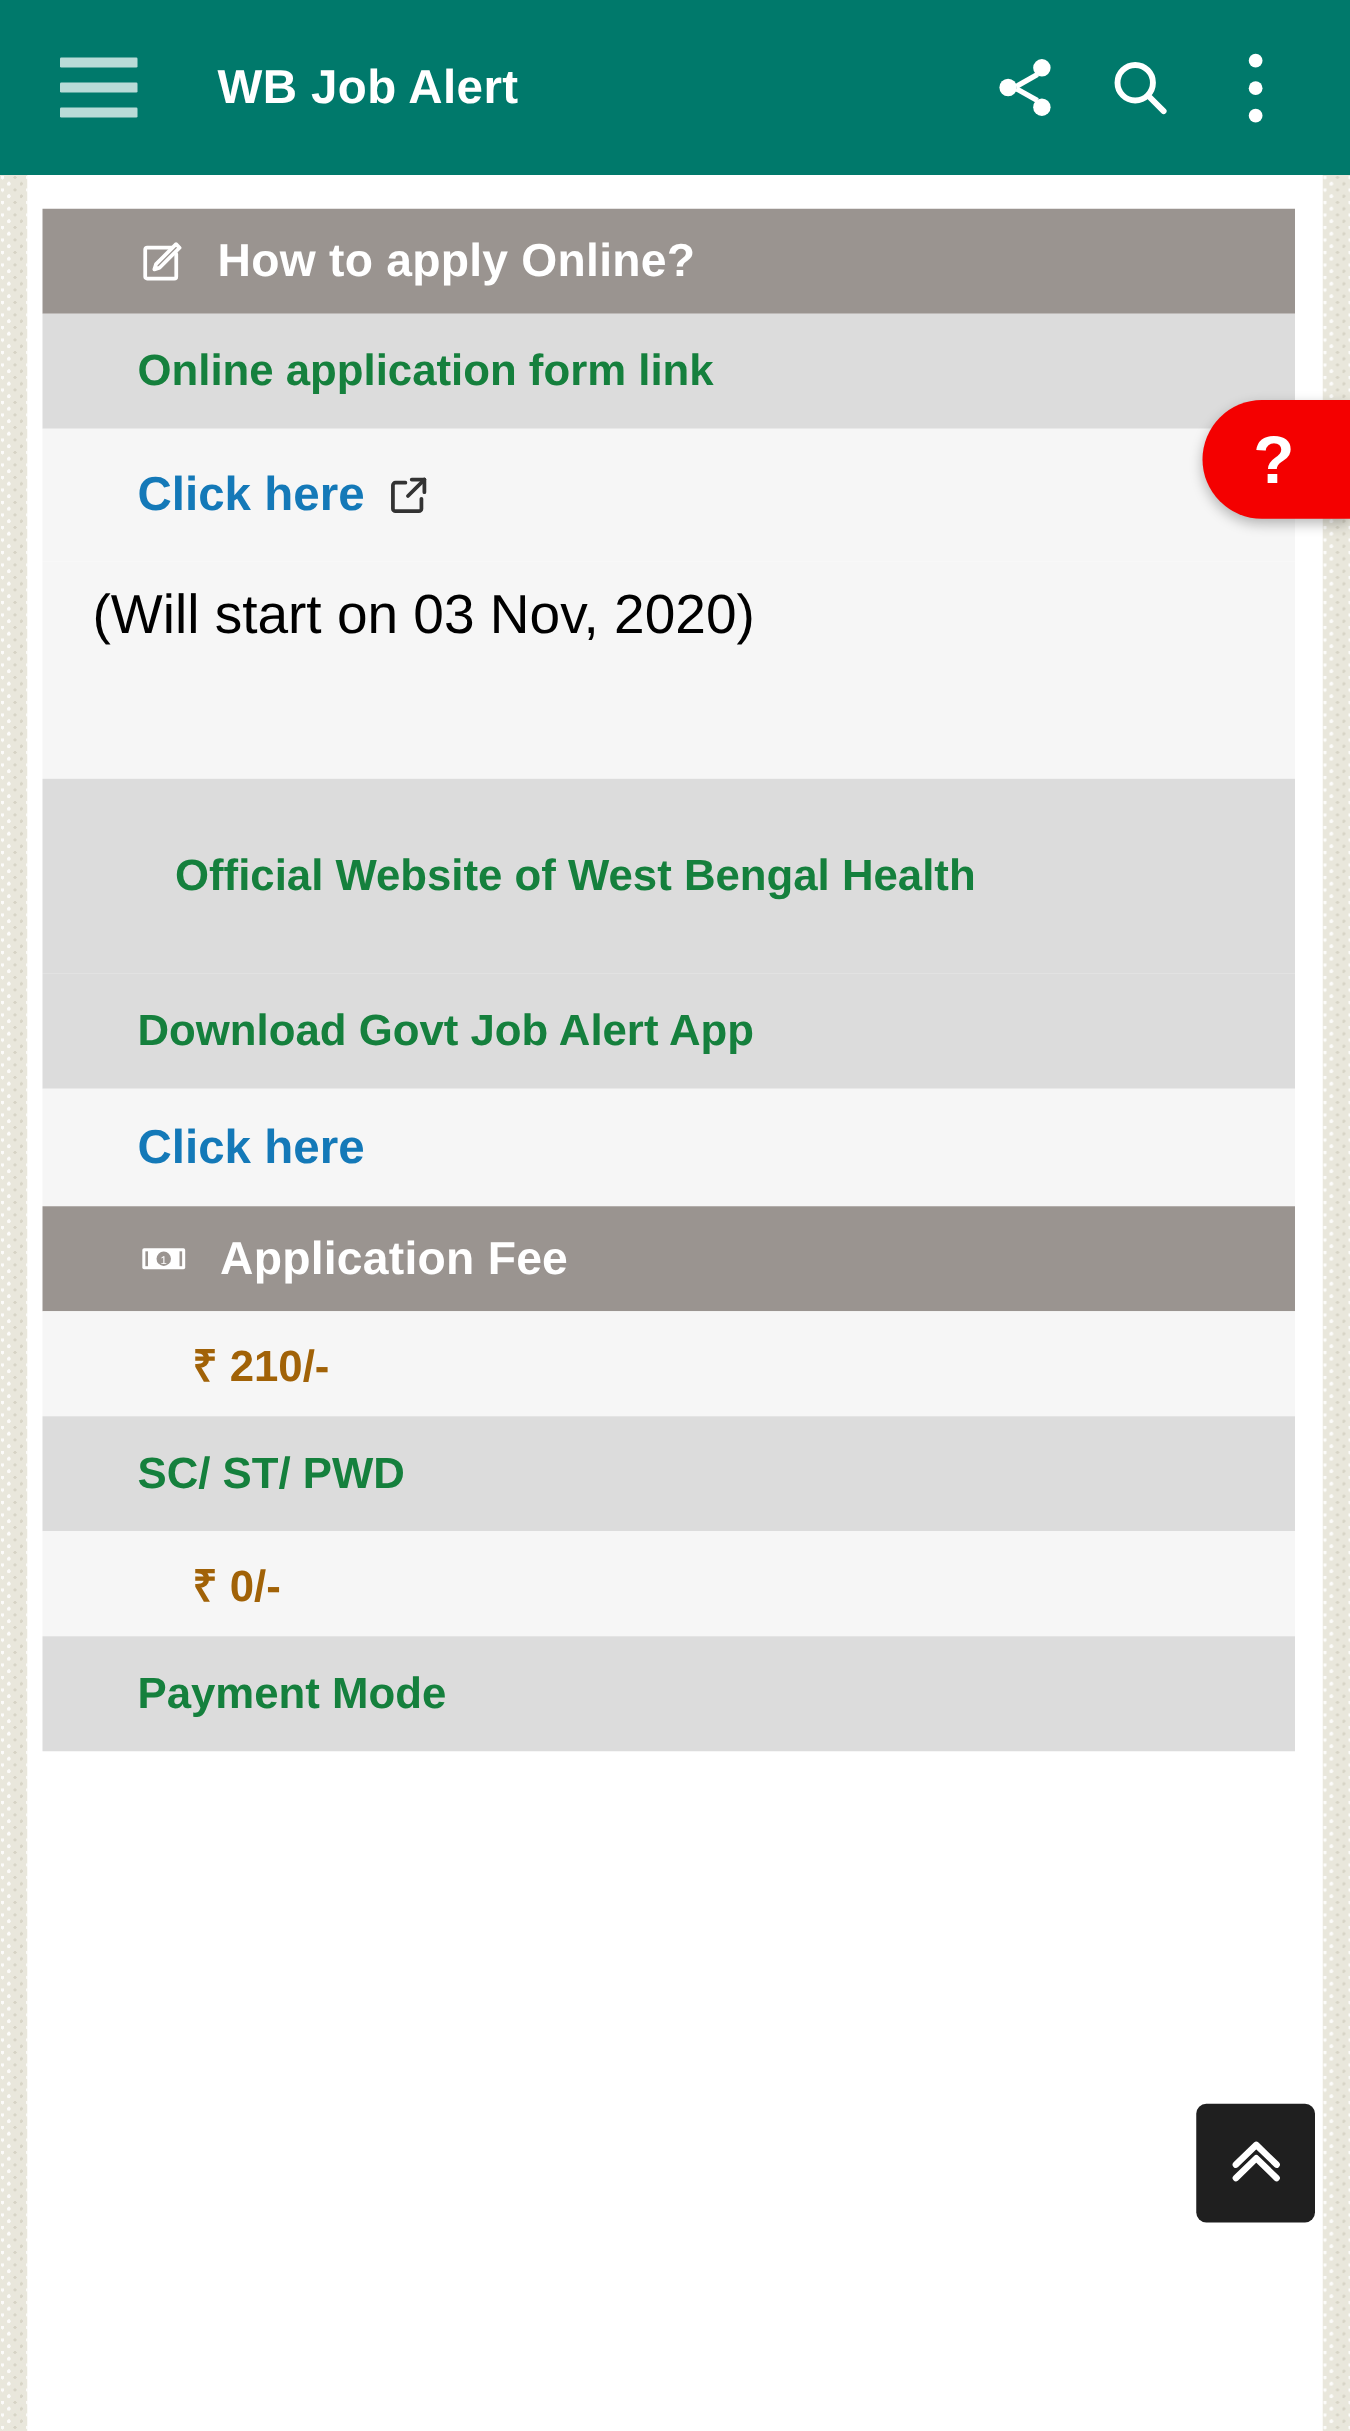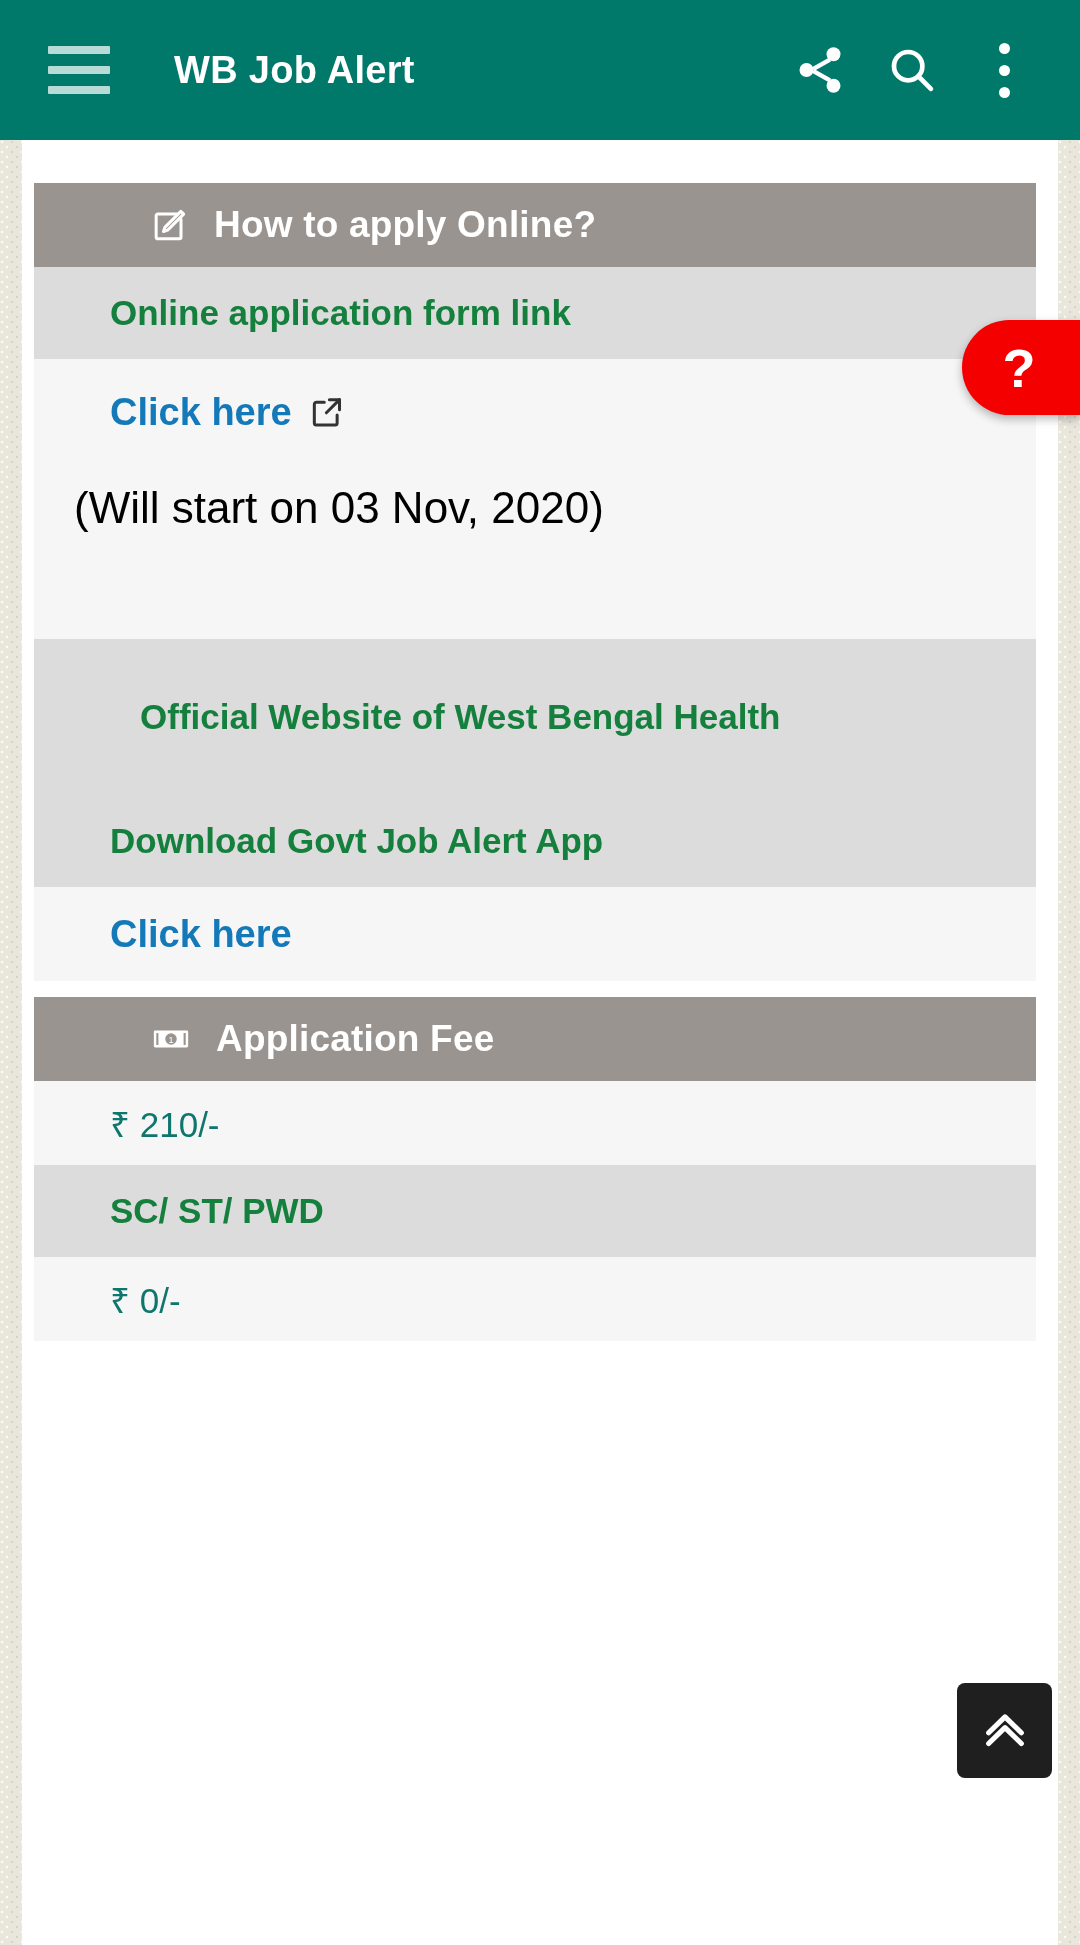--- a/index.html
+++ b/index.html
@@ -97,22 +97,21 @@
   .row-inner {
     display:flex; align-items:center;
     min-height:84px;
   }
 
   .row.hdr {
     background:#9a9490;
   }
   .row.hdr .row-inner {
     height:66px;
-    padding-left:116px;
-    margin-top:16px;
+    padding-left:76px;
   }
   .row.hdr .hdr-text {
     color:#ffffff;
     font-size:37px;
     font-weight:700;
     letter-spacing:0.2px;
   }
   .row.hdr .hdr-icon {
     margin-right:24px;
     display:flex; align-items:center;
@@ -140,23 +139,24 @@
   }
 
   .row.val {
     background:#f6f6f6;
   }
   .row.val .row-inner {
     min-height:84px;
     padding-left:76px; padding-right:20px;
   }
   .row.val .val-text {
-    color:#0f766e;
+    color:#a16207;
     font-size:35px;
-    font-weight:400;
+    font-weight:700;
+    margin-left:44px;
   }
   .row.val a.link {
     color:#1479b8;
     font-size:38px;
     font-weight:700;
     text-decoration:none;
     display:inline-flex; align-items:center;
   }
   .row.val a.link .ext { margin-left:16px; display:inline-flex; }
 
@@ -342,20 +342,25 @@
             <span class="sub-text">SC/ ST/ PWD</span>
           </div>
         </div>
 
         <div class="row val">
           <div class="row-inner">
             <span class="val-text">₹ 0/-</span>
           </div>
         </div>
 
+        <div class="row sub">
+          <div class="row-inner">
+            <span class="sub-text">Payment Mode</span>
+          </div>
+        </div>
 
       </div>
     </div>
   </div>
 
   <div class="help-tab">
     <span class="qmark">?</span>
   </div>
 
   <div class="scroll-top">

